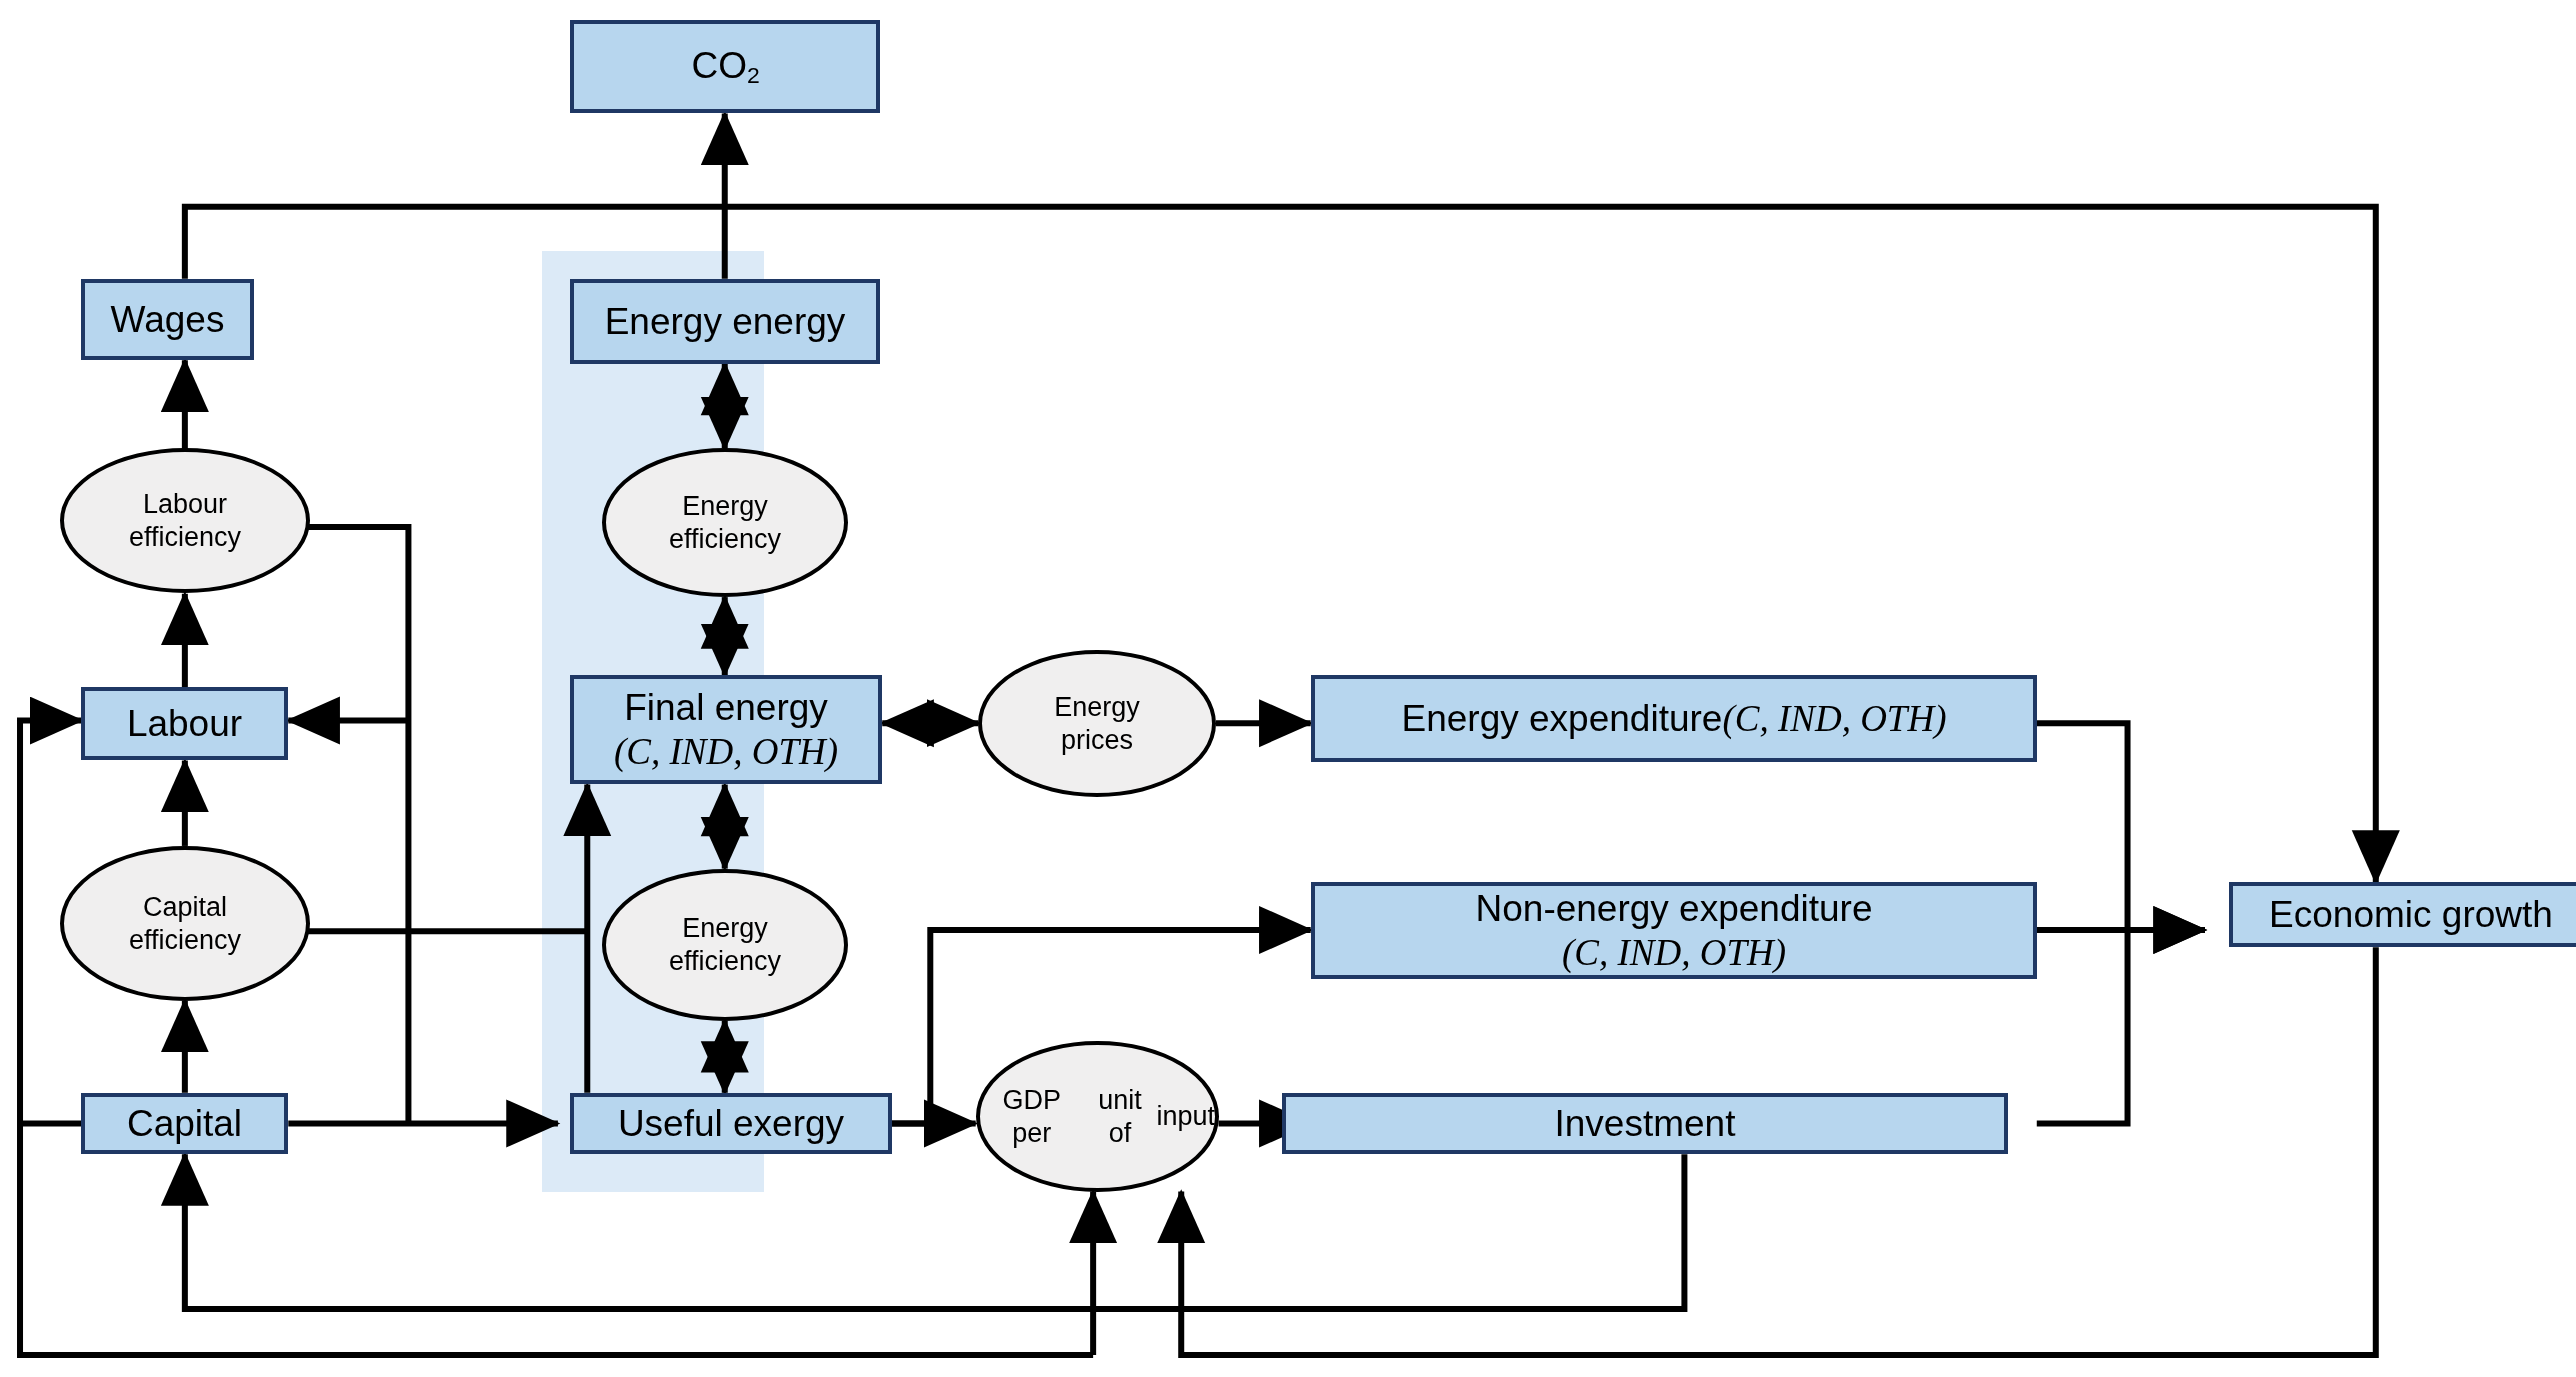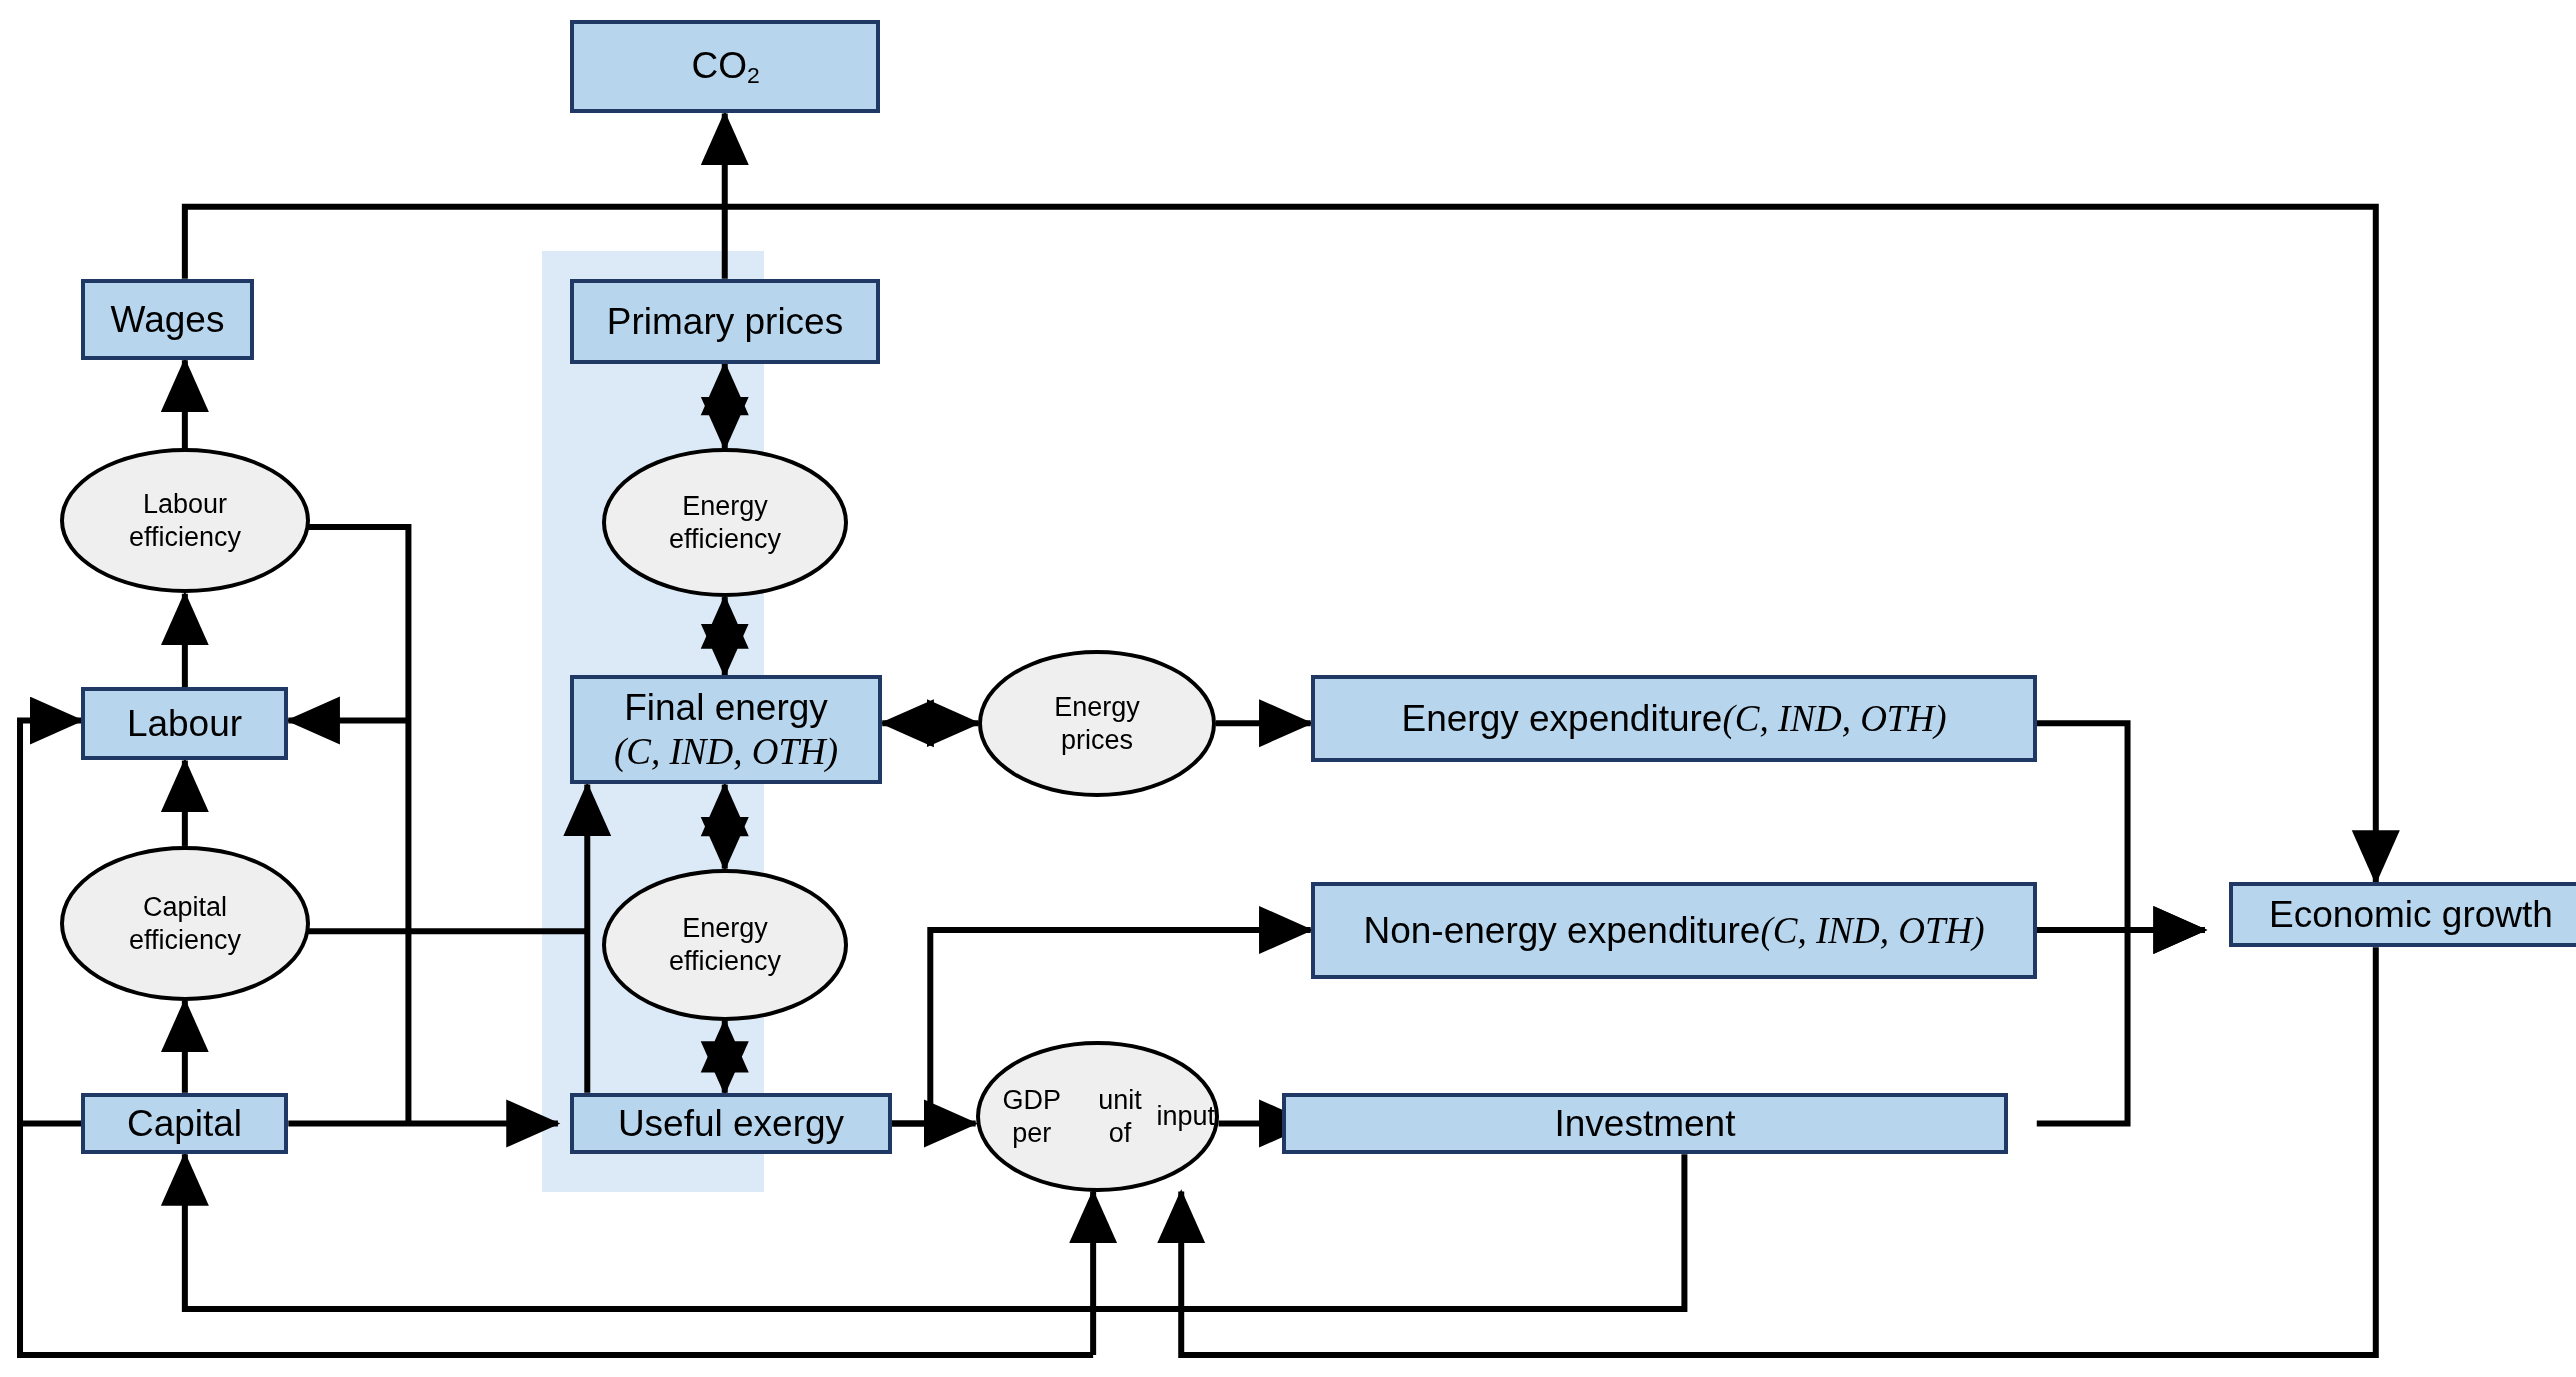--- a/index.html
+++ b/index.html
@@ -112,21 +112,21 @@
 
   <div class="node box" style="left:570px;top:20px;width:310px;height:93px;padding-left:8px;">
     <span>CO<sub>2</sub></span>
   </div>
 
   <div class="node box" style="left:81px;top:279px;width:173px;height:81px;">
     <span>Wages</span>
   </div>
 
   <div class="node box" style="left:570px;top:279px;width:310px;height:85px;">
-    <span>Primary prices</span>
+    <span>Energy energy</span>
   </div>
 
   <div class="node ell" style="left:60px;top:448px;width:250px;height:145px;flex-direction:column;">
     <span>Labour</span>
     <span>efficiency</span>
   </div>
 
   <div class="node ell" style="left:602px;top:448px;width:246px;height:149px;flex-direction:column;">
     <span>Energy</span>
     <span>efficiency</span>
@@ -154,21 +154,21 @@
   <div class="node ell" style="left:60px;top:846px;width:250px;height:155px;flex-direction:column;">
     <span>Capital</span>
     <span>efficiency</span>
   </div>
 
   <div class="node ell" style="left:602px;top:869px;width:246px;height:152px;flex-direction:column;">
     <span>Energy</span>
     <span>efficiency</span>
   </div>
 
-  <div class="node box" style="left:1311px;top:882px;width:726px;height:97px;">
+  <div class="node box" style="left:1311px;top:882px;width:726px;height:97px;flex-direction:column;">
     <span>Non-energy expenditure </span>
       <span class="mi">(C, IND, OTH)</span>
   </div>
 
   <div class="node box" style="left:2205px;top:882px;width:364px;height:65px;margin-left:24px;">
     <span>Economic growth</span>
   </div>
 
   <div class="node box" style="left:81px;top:1093px;width:207px;height:61px;">
     <span>Capital</span>

